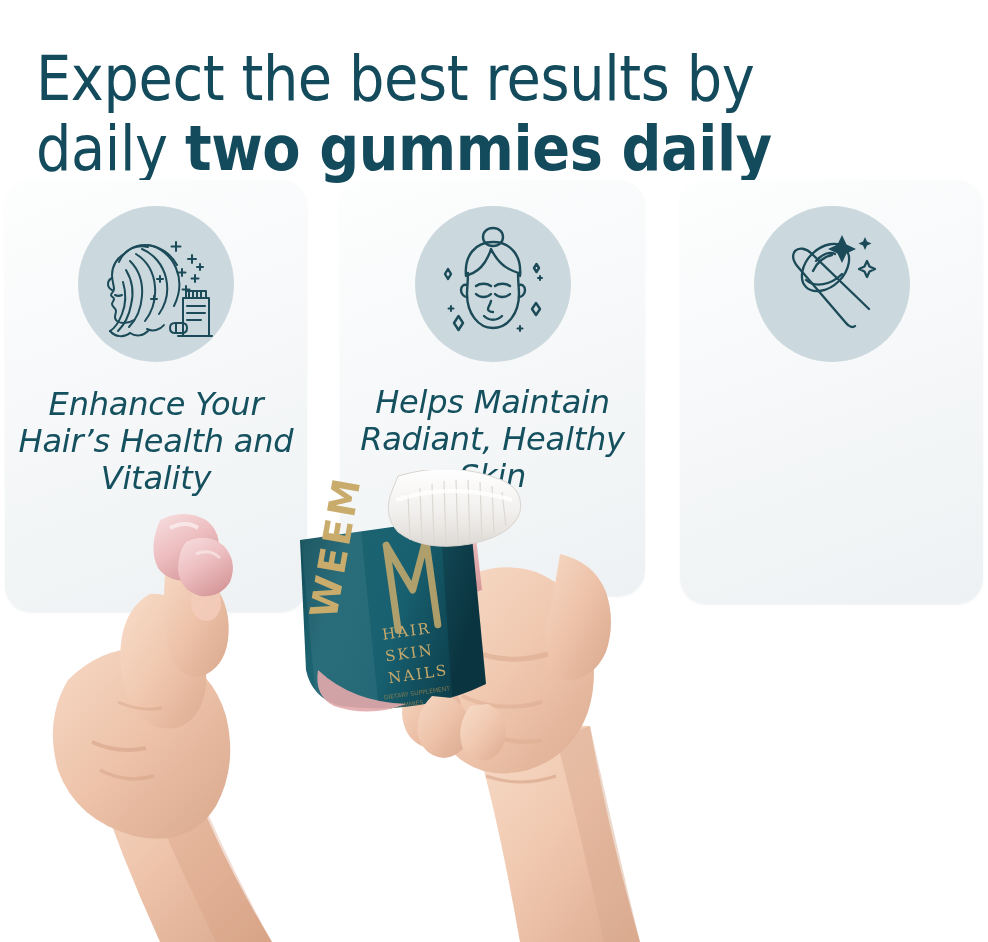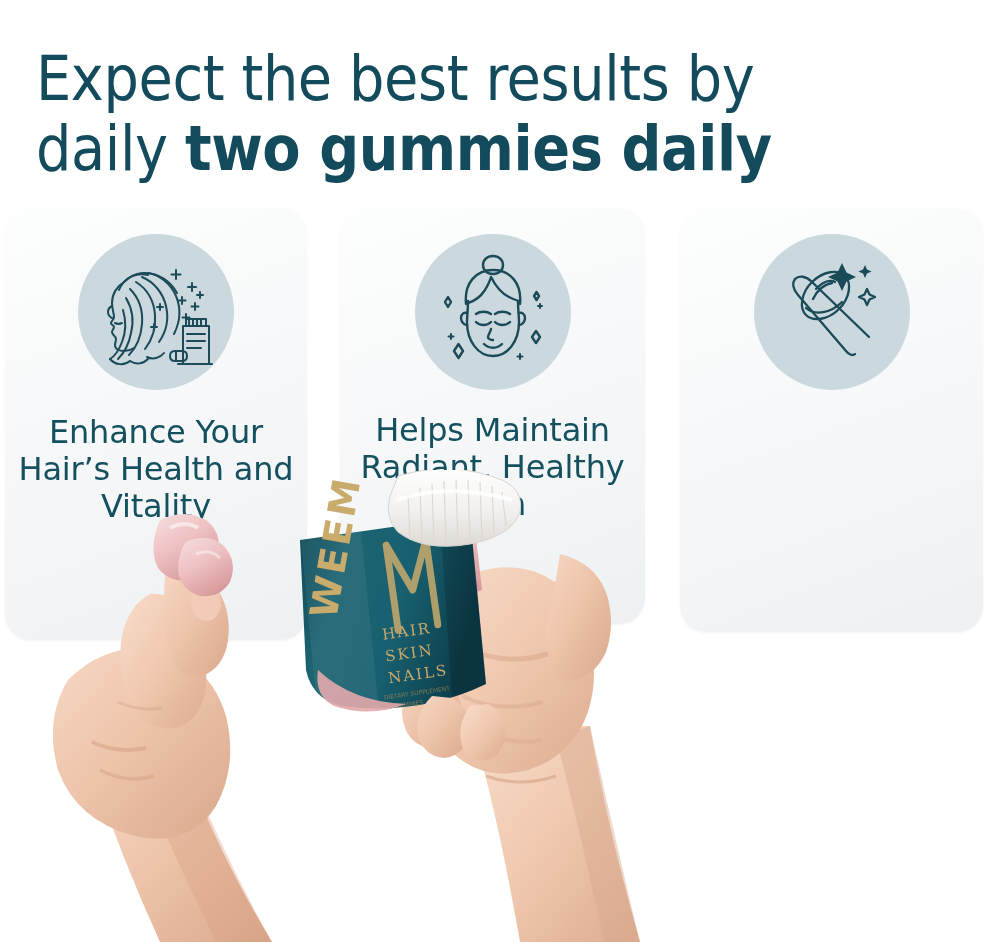--- a/index.html
+++ b/index.html
@@ -35,23 +35,24 @@
   }
   .headline .line1 { display: block; }
   .headline .line2 { display: block; }
   .headline b { font-weight: 700; }
   .headline .hl-strong { font-weight: 700; }
 
   
   .cards {
     position: absolute;
     left: 0;
-    top: 208px;
+    top: 180px;
     width: 988px;
     height: 440px;
+    font-style: italic;
   }
   .card {
     position: absolute;
     top: 0;
     border-radius: 26px;
     background: linear-gradient(160deg, #fdfefe 0%, #f6f8f9 45%, #eef1f3 100%);
     box-shadow: 0 1px 2px rgba(120,135,145,0.10);
   }
   .card-1 { left: 5px;   width: 302px; height: 432px; }
   .card-2 { left: 340px; width: 305px; height: 416px; }

